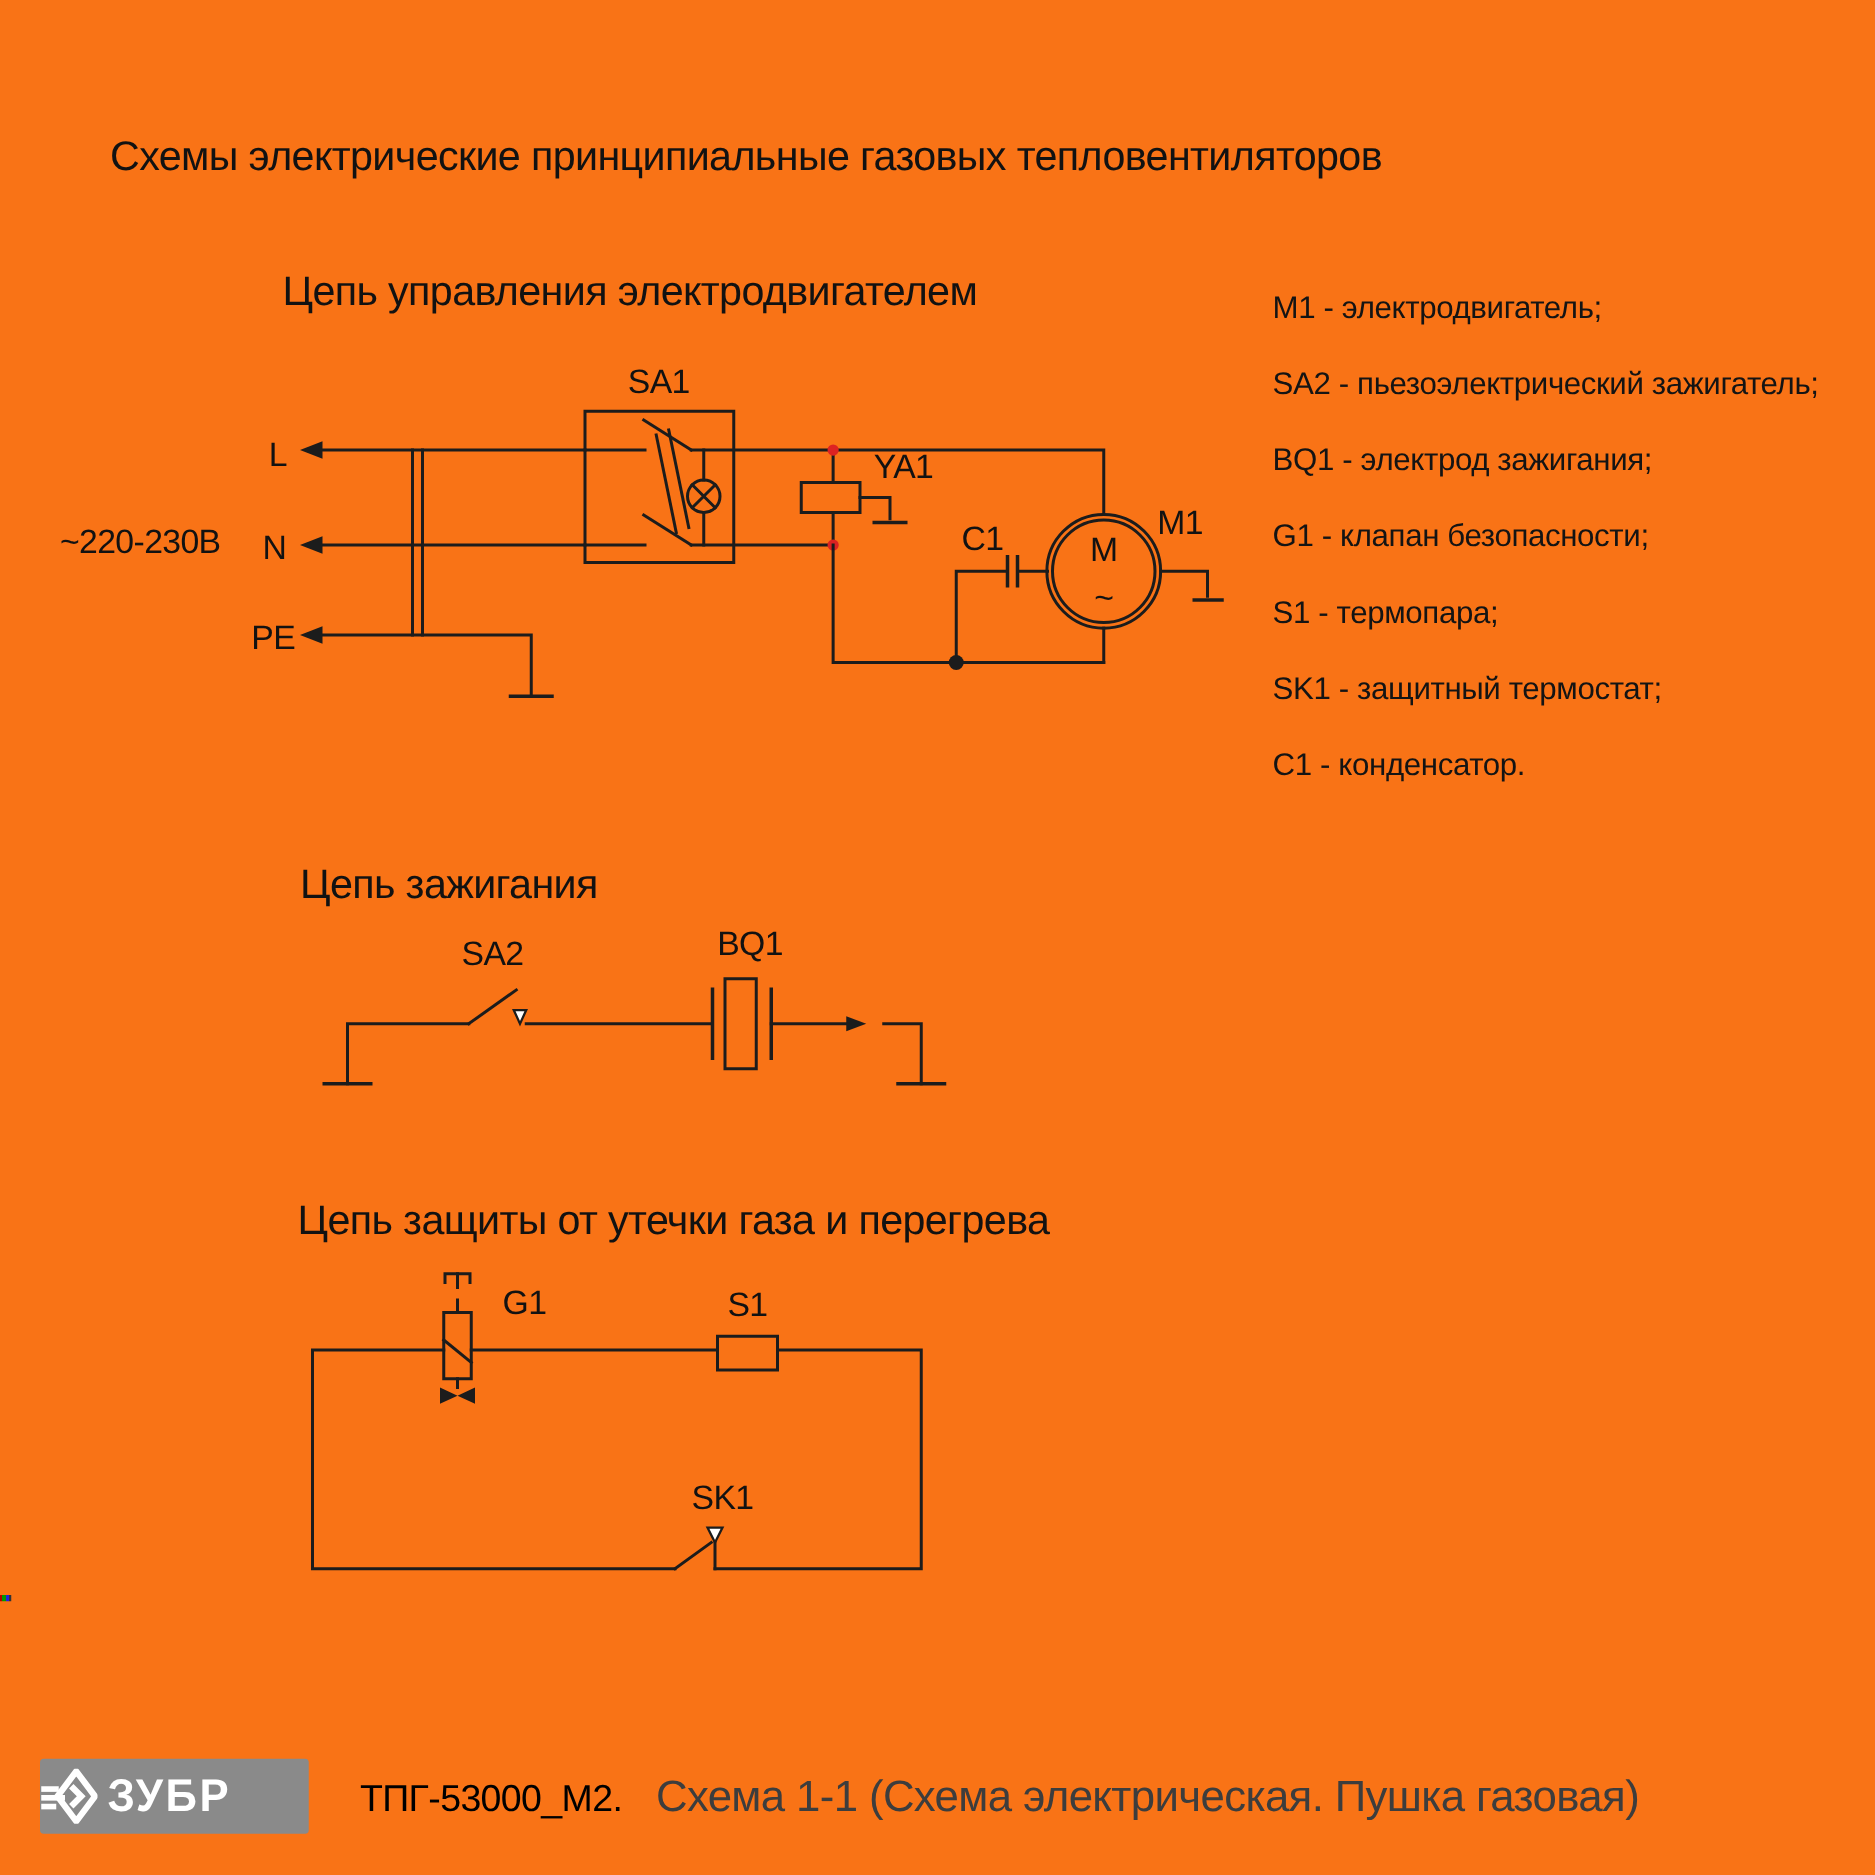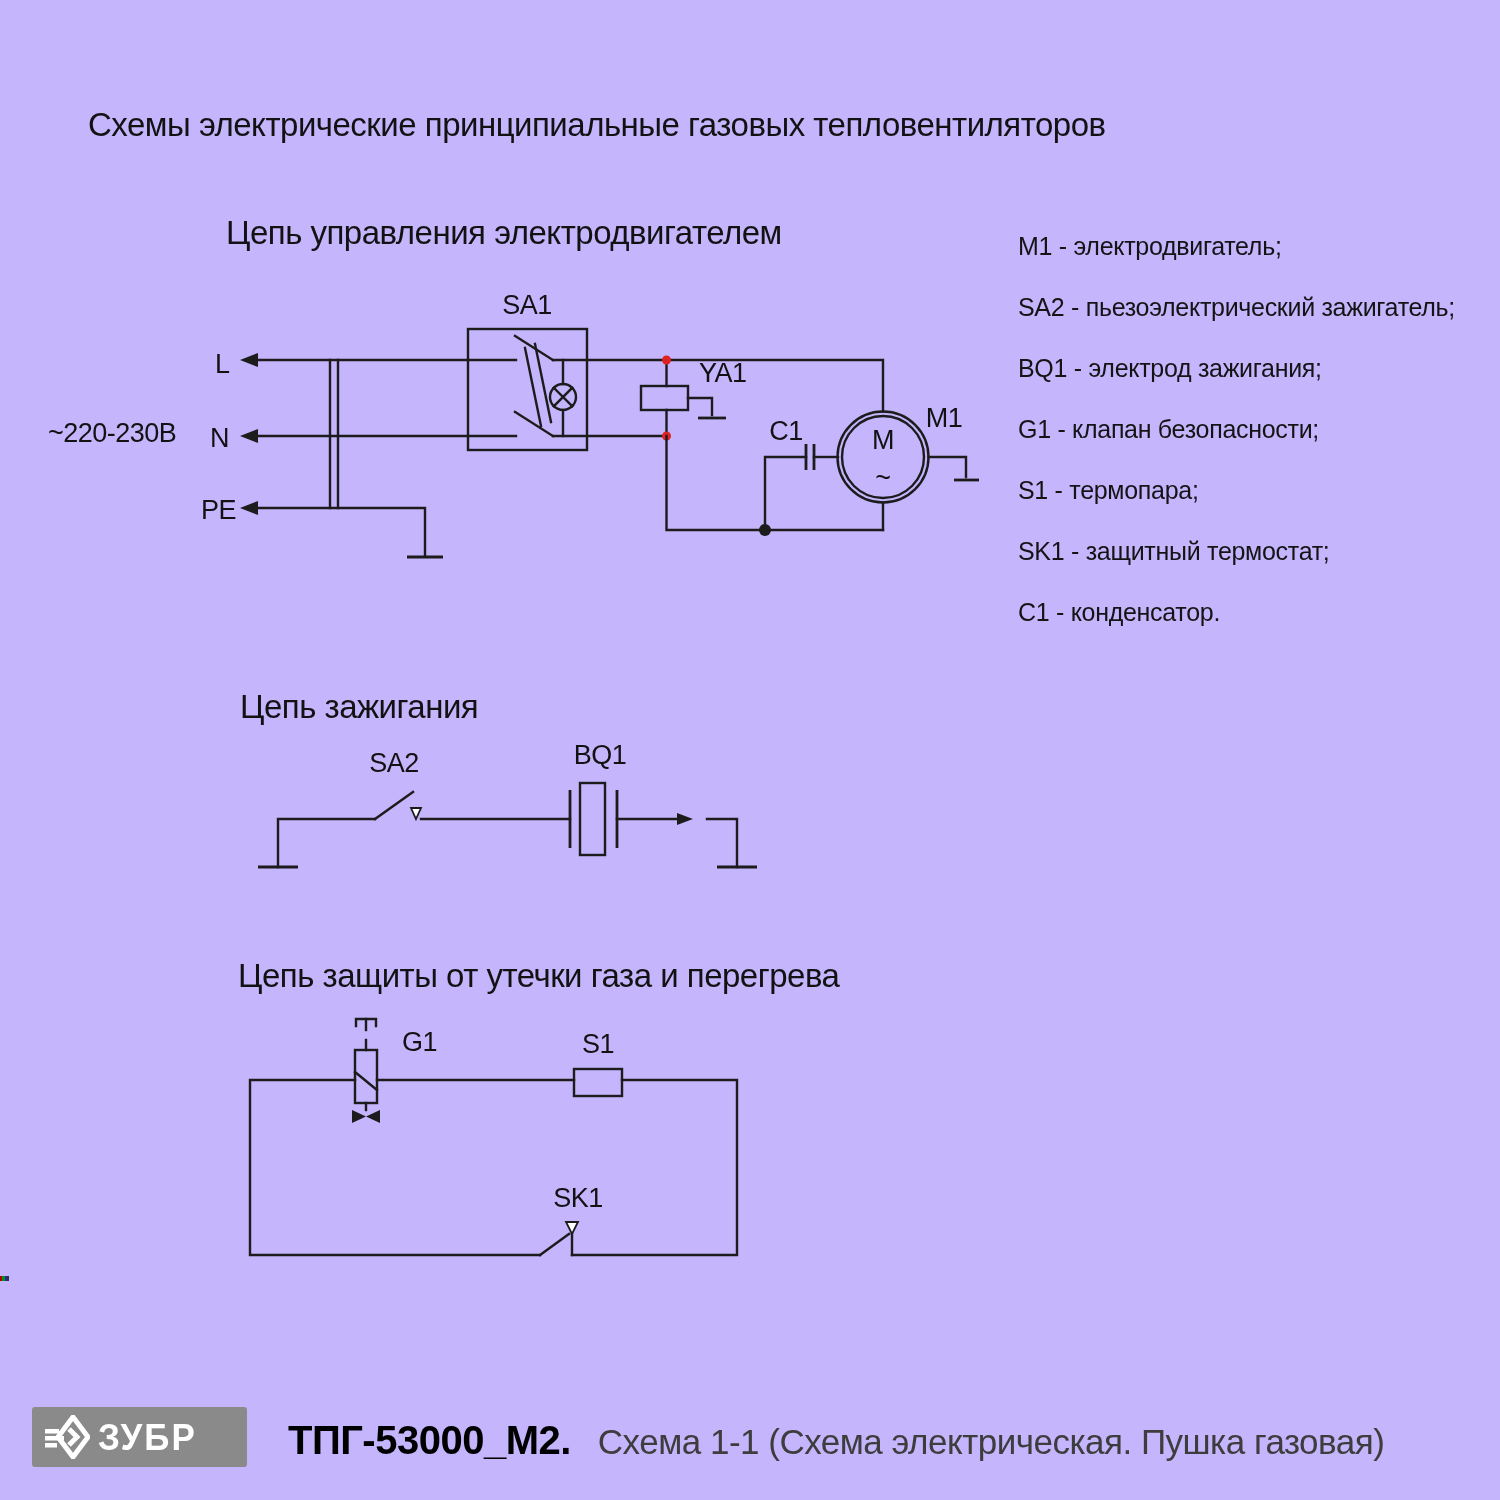--- a/index.html
+++ b/index.html
@@ -1,17 +1,17 @@
 <!DOCTYPE html>
 <html><head>
 <meta charset="utf-8">
 <style>
   html,body{margin:0;padding:0;background:#ffffff;}
   .page{
-    position:relative;width:1500px;height:1500px;background:#c4b5fd;overflow:hidden;
+    position:relative;width:1500px;height:1500px;background:#f97316;overflow:hidden;
     font-family:"Liberation Sans",sans-serif;color:#161616;
   }
   .main-title{
     position:absolute;left:88px;top:106px;font-size:33px;letter-spacing:-0.5px;
     color:#121212;white-space:nowrap;
   }
   .section-title{
     position:absolute;font-size:33px;letter-spacing:-0.5px;color:#121212;white-space:nowrap;
   }
   #c1-title{left:226px;top:214px;}
@@ -26,30 +26,30 @@
   }
   svg.diagram{position:absolute;left:0;top:0;}
   svg.diagram .wire{stroke:#1c1c1c;stroke-width:2.4;fill:none;stroke-linecap:square;}
   svg.diagram .thick{stroke:#1c1c1c;stroke-width:2.8;fill:none;}
   svg.diagram .box{stroke:#1c1c1c;stroke-width:2.4;fill:none;}
   svg.diagram .fillb{fill:#1c1c1c;stroke:none;}
   svg.diagram .open-contact{fill:#ffffff;stroke:#1c1c1c;stroke-width:1.8;}
   svg.diagram text{font-family:"Liberation Sans",sans-serif;font-size:27px;fill:#121212;letter-spacing:-0.5px;}
   .footer-badge{
     position:absolute;left:32px;top:1407px;width:215px;height:60px;background:#8a8a8a;
-    border-radius:3px;display:flex;align-items:center;padding-left:12px;box-sizing:border-box;
+    border-radius:3px;display:flex;align-items:center;box-sizing:border-box;
   }
   .brand-text{
     color:#ffffff;font-size:35px;font-weight:bold;letter-spacing:2px;margin-left:8px;
     font-family:"Liberation Sans",sans-serif;transform:scaleY(1.05);
   }
   .footer-line{
     position:absolute;left:288px;top:1418px;display:flex;align-items:baseline;white-space:nowrap;
   }
-  .footer-model{font-size:40px;font-weight:bold;color:#000000;letter-spacing:-0.5px;}
+  .footer-model{font-size:30px;font-weight:normal;color:#000000;letter-spacing:-0.5px;}
   .footer-caption{font-size:35px;font-weight:300;color:#3d3d3d;margin-left:27px;letter-spacing:-0.5px;}
   .edge-artifact{
     position:absolute;left:0;top:1276px;width:9px;height:5px;
     background:linear-gradient(90deg,#b40000 0 2px,#009a00 2px 5px,#2222dd 5px 7px,#333333 7px 9px);
   }
 </style>
 </head>
 <body>
 
 <div class="page">

